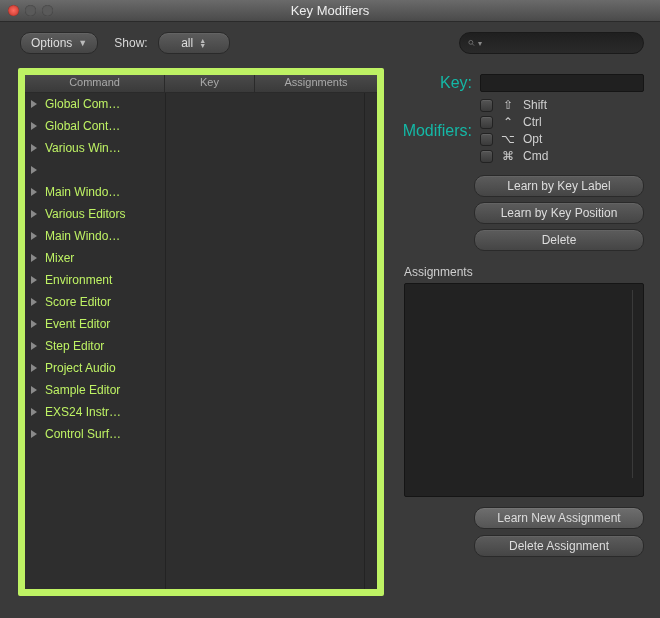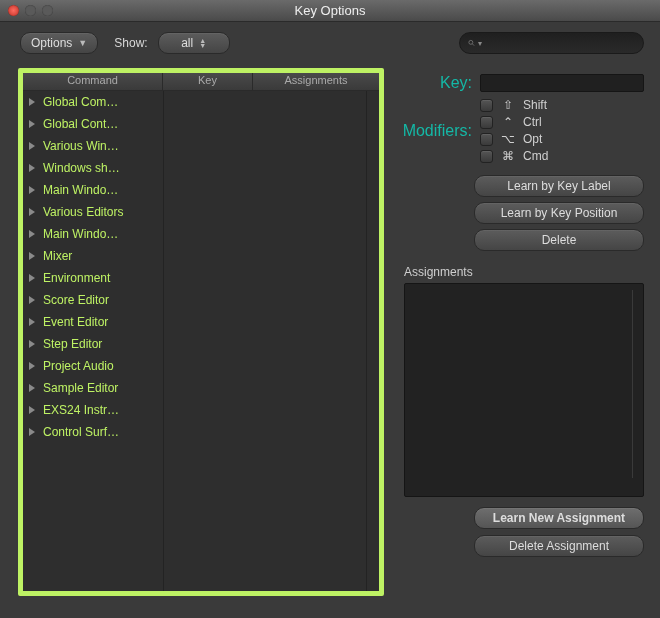--- a/index.html
+++ b/index.html
@@ -12,21 +12,21 @@
   .btn { display: inline-flex; align-items: center; justify-content: center; background: linear-gradient(#5c5c5c,#454545); border: 1px solid #2a2a2a; border-radius: 10px; color: #ddd; height: 22px; padding: 0 10px; font-size: 12px; box-shadow: 0 1px 0 rgba(255,255,255,0.05) inset; cursor: default; }
   .btn.wide { min-width: 170px; }
   .btn .caret { margin-left: 6px; font-size: 9px; color: #bbb; }
   .btn .dcaret { margin-left: 6px; display:flex; flex-direction:column; line-height:5px; font-size:7px; color:#bbb; }
   .show-label { color: #d8d8d8; margin-left: 6px; }
   .spacer { flex: 1; }
   .search { display:flex; align-items:center; background: linear-gradient(#1f1f1f,#2a2a2a); border:1px solid #1a1a1a; border-radius: 11px; height: 22px; width: 185px; padding: 0 8px; }
   .search svg { width:12px; height:12px; fill:#888; }
   .search .scaret { margin-left:3px; font-size:8px; color:#888; }
   .content { display: flex; gap: 14px; padding: 8px 12px 12px 18px; height: calc(100% - 22px - 44px); }
-  .left { position: relative; width: 366px; height: 528px; border: 5px solid #bef264; border-radius: 2px; background: #2e2e2e; overflow: hidden; }
+  .left { position: relative; width: 366px; height: 528px; border: 7px solid #bef264; border-radius: 2px; background: #2e2e2e; overflow: hidden; }
   .thead { display:flex; height: 18px; background: linear-gradient(#4a4a4a,#3a3a3a); border-bottom:1px solid #2a2a2a; color:#aaa; font-size:11px; }
   .thead .col { padding: 1px 6px; border-right:1px solid #2a2a2a; text-align:center; }
   .col.c1 { width: 140px; text-align:center; }
   .col.c2 { width: 90px; }
   .col.c3 { flex:1; border-right:none; }
   .rows { overflow:auto; }
   .row { display:flex; align-items:center; height: 22px; padding-left: 6px; border-bottom: 0px solid transparent; color:#bef264; font-size:12px; }
   .disclosure { display:inline-block; width:0; height:0; border-top:4px solid transparent; border-bottom:4px solid transparent; border-left:6px solid #8a8a8a; margin-right: 8px; }
   .row .lbl { width: 118px; white-space: nowrap; overflow: hidden; text-overflow: ellipsis; }
   .vsep { position:absolute; top:18px; bottom:0; width:1px; background:#232323; }
@@ -38,32 +38,32 @@
   .keyfield { height:18px; background:#202020; border:1px solid #151515; border-radius:2px; }
   .modrows { display:flex; flex-direction:column; gap:3px; }
   .modrow { display:flex; align-items:center; gap:8px; color:#d0d0d0; font-size:12px; }
   .chk { width:13px; height:13px; border-radius:3px; background: linear-gradient(#555,#3a3a3a); border:1px solid #222; box-shadow: inset 0 1px 0 rgba(255,255,255,0.08); display:inline-block; }
   .sym { width:14px; text-align:center; color:#d0d0d0; font-size:12px; }
   .btnstack { display:flex; flex-direction:column; gap:5px; align-items:flex-end; padding: 8px 4px 10px 0; }
   .assign-label { color:#cfcfcf; font-size:12px; padding: 4px 0 4px 6px; }
   .assign-box { height: 214px; margin: 0 4px 0 6px; background:#222; border:1px solid #151515; border-radius:2px; position:relative; }
   .assign-box::after { content:""; position:absolute; right:10px; top:6px; bottom:18px; width:1px; background:#3a3a3a; }
   .bottom-btns { display:flex; flex-direction:column; gap:6px; align-items:flex-end; padding: 10px 4px 0 0; }
-  .btn.primary { background: linear-gradient(#6e6e6e,#555); font-weight: bold; }
+  .btn.primary { background: linear-gradient(#6e6e6e,#555); }
 </style>
 </head>
 <body>
 
 <div class="titlebar">
   <div class="traffic">
     <span class="dot red"></span>
     <span class="dot"></span>
     <span class="dot"></span>
   </div>
-  <span>Key Options</span>
+  <span>Key Modifiers</span>
 </div>
 
 <div class="toolbar">
   <div class="btn">
     <span>Options</span>
     <span class="caret">▼</span>
   </div>
   <span class="show-label">Show:</span>
   <div class="btn" style="min-width:72px;">
     <span>all</span>
@@ -98,21 +98,20 @@
         <div class="row">
           <span class="disclosure"></span>
           <span class="lbl">Global Cont…</span>
         </div>
         <div class="row">
           <span class="disclosure"></span>
           <span class="lbl">Various Win…</span>
         </div>
         <div class="row">
           <span class="disclosure"></span>
-          <span class="lbl">Windows sh…</span>
         </div>
         <div class="row">
           <span class="disclosure"></span>
           <span class="lbl">Main Windo…</span>
         </div>
         <div class="row">
           <span class="disclosure"></span>
           <span class="lbl">Various Editors</span>
         </div>
         <div class="row">

